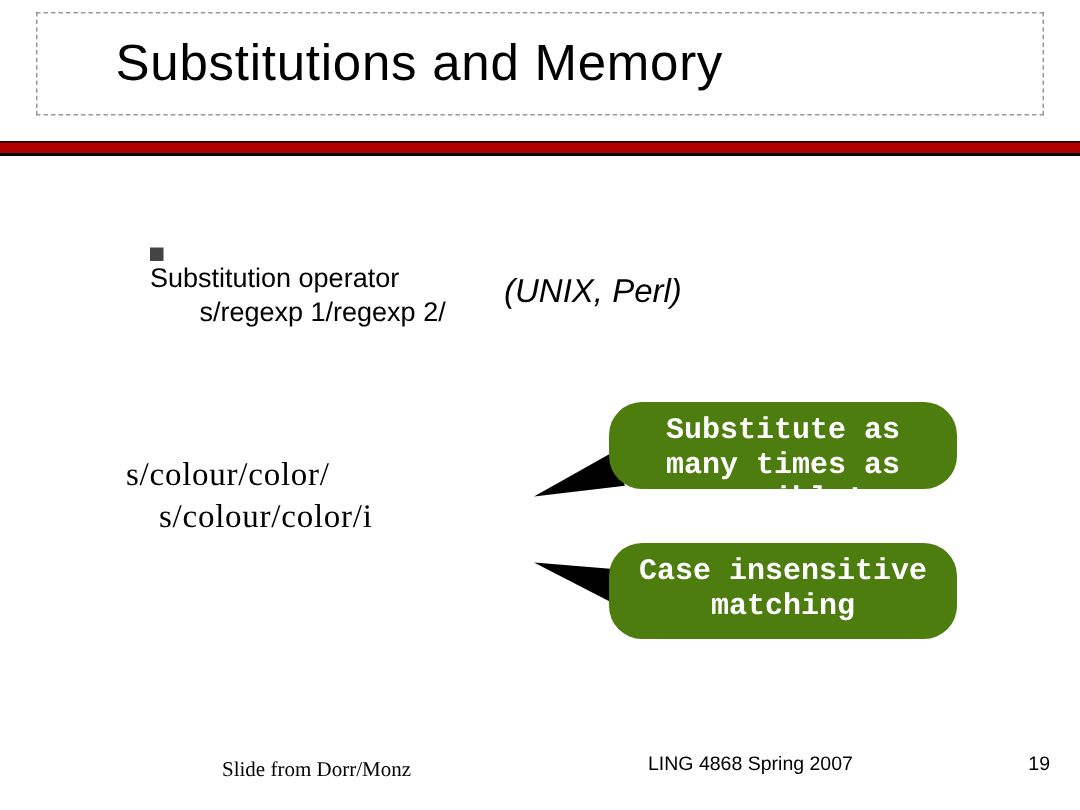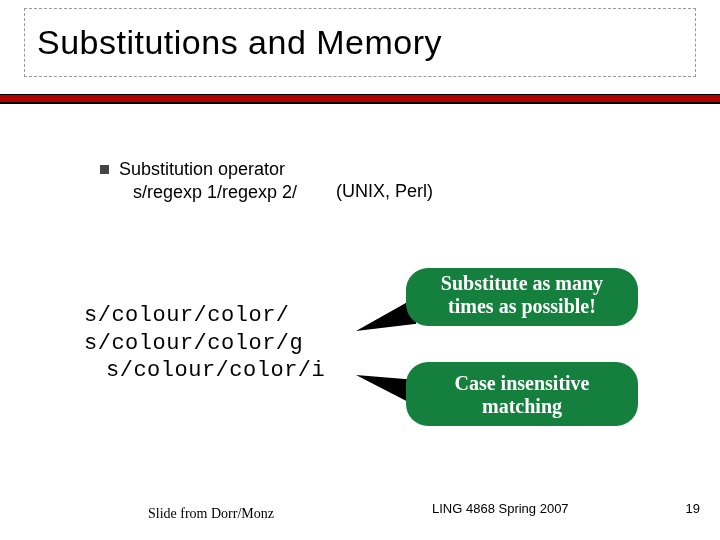--- a/index.html
+++ b/index.html
@@ -11,69 +11,70 @@
     left: 24px; top: 8px;
     width: 672px;
     border: 1px dashed #999;
     padding: 14px 12px 14px 12px;
   }
   .title-text {
     font-size: 34px;
     font-weight: 400;
     color: #000;
     letter-spacing: 0.5px;
+    margin-left: 40px;
   }
 
   .redbar {
     position: absolute;
     left: 0; top: 94px;
     width: 720px; height: 10px;
     background: #b00000;
     border-top: 1px solid #000;
     border-bottom: 2px solid #000;
   }
 
   .bullet-block {
     position: absolute;
     left: 100px; top: 158px;
     font-size: 18px;
     line-height: 1.3;
   }
-  .bullet-row { display: flex; align-items: flex-start; }
+  .bullet-row { display: flex; align-items: flex-start; flex-direction: column; }
   .square-bullet {
     width: 9px; height: 9px; background: #444; flex: none;
     margin-top: 7px; margin-right: 10px;
   }
   .indent { margin-left: 33px; }
-  .unix { position: absolute; left: 336px; top: 181px; font-size: 18px; }
+  .unix { position: absolute; left: 336px; top: 181px; font-size: 22px; font-style: italic; }
 
   .code-block {
     position: absolute;
     left: 84px; top: 302px;
-    font-family: Liberation Mono, monospace;
+    font-family: Liberation Serif, serif;
     font-size: 22px;
     line-height: 1.25;
     font-weight: 400;
     letter-spacing: 0.5px;
   }
   .code-line2 { margin-left: 0; }
   .code-line3 { margin-left: 22px; }
 
   .callout {
     position: absolute;
-    background: #15803d;
+    background: #4d7c0f;
     color: #fff;
     border-radius: 22px;
     text-align: center;
-    font-family: Liberation Serif, serif;
+    font-family: Liberation Mono, monospace;
     font-size: 20px;
     font-weight: 700;
     line-height: 1.15;
     display: flex;
-    align-items: flex-end;
+    align-items: flex-start;
     justify-content: center;
     padding: 8px 18px;
   }
   .callout1 { left: 406px; top: 268px; width: 232px; height: 58px; }
   .callout2 { left: 406px; top: 362px; width: 232px; height: 64px; }
 
   .connector {
     position: absolute;
     width: 56px; height: 16px;
     background: #000;
@@ -125,21 +126,20 @@
     <div class="bullet-row">
       <div class="square-bullet"></div>
       <div>Substitution operator</div>
     </div>
     <div class="indent">s/regexp 1/regexp 2/</div>
   </div>
   <div class="unix">(UNIX, Perl)</div>
 
   <div class="code-block">
     <div>s/colour/color/</div>
-    <div class="code-line2">s/colour/color/g</div>
     <div class="code-line3">s/colour/color/i</div>
   </div>
 
   <div class="connector conn1"></div>
   <div class="callout callout1">
     <span>Substitute as many times as possible!</span>
   </div>
 
   <div class="connector conn2"></div>
   <div class="callout callout2">

